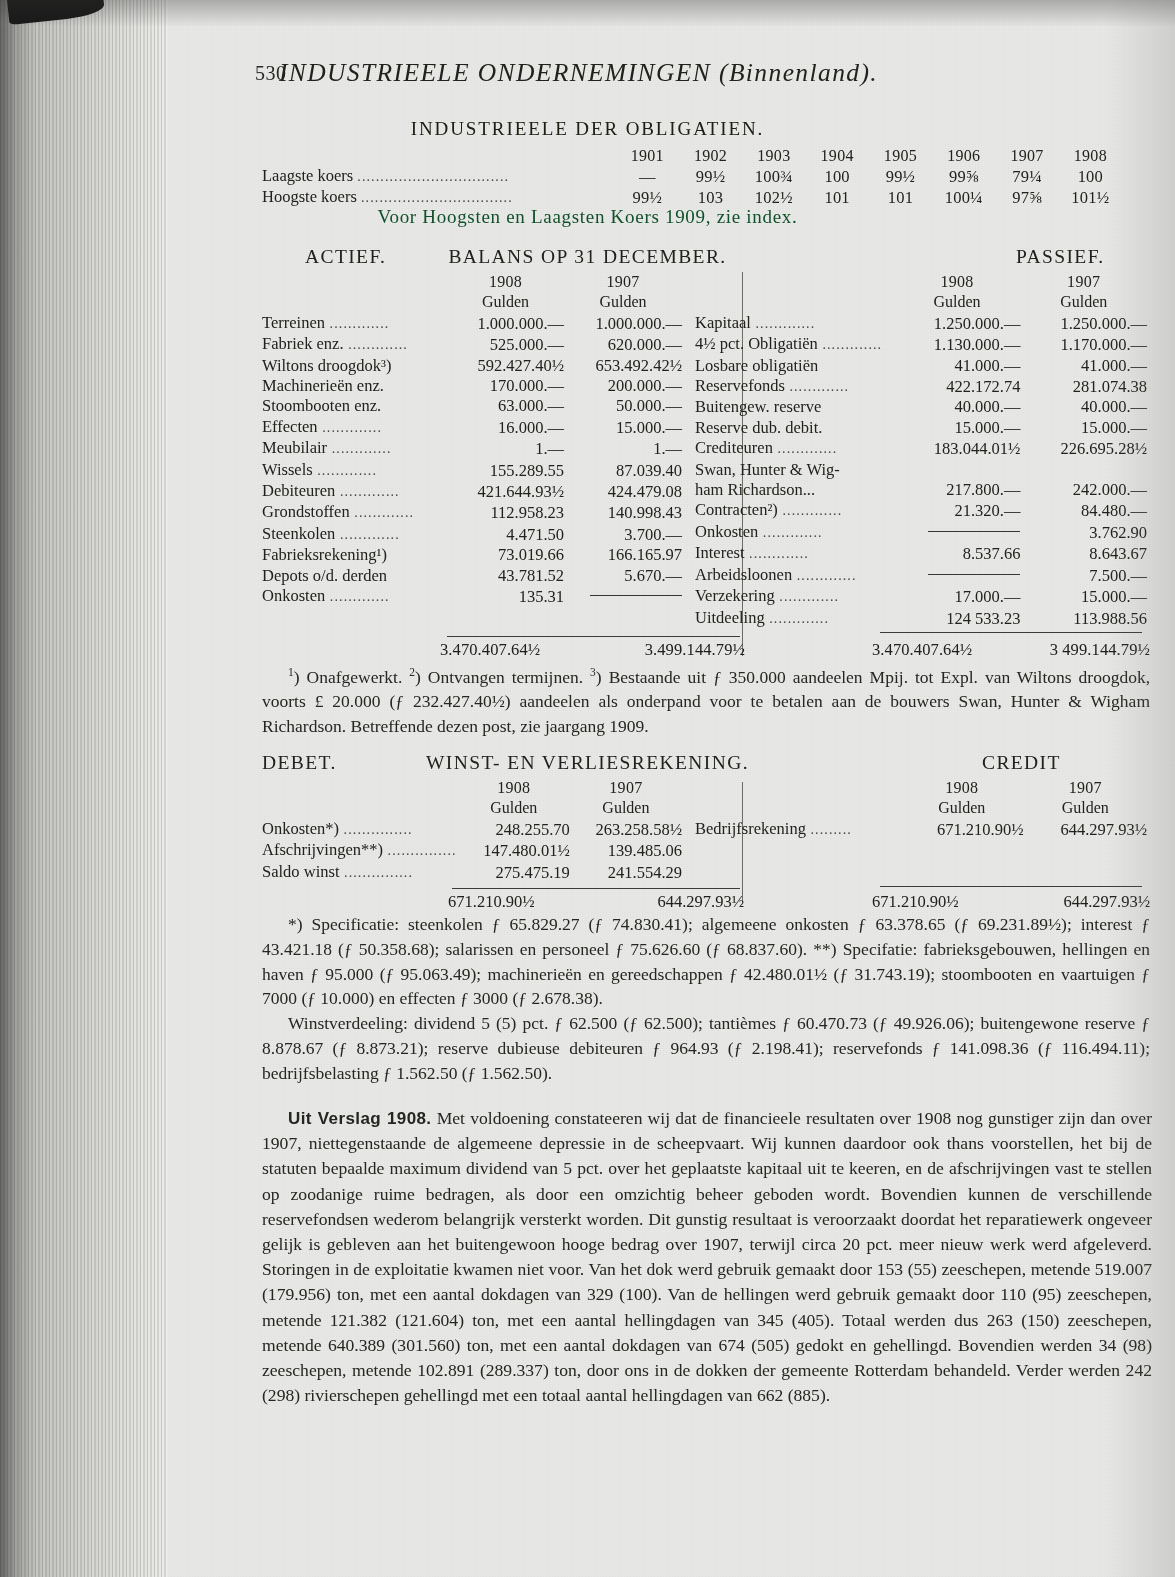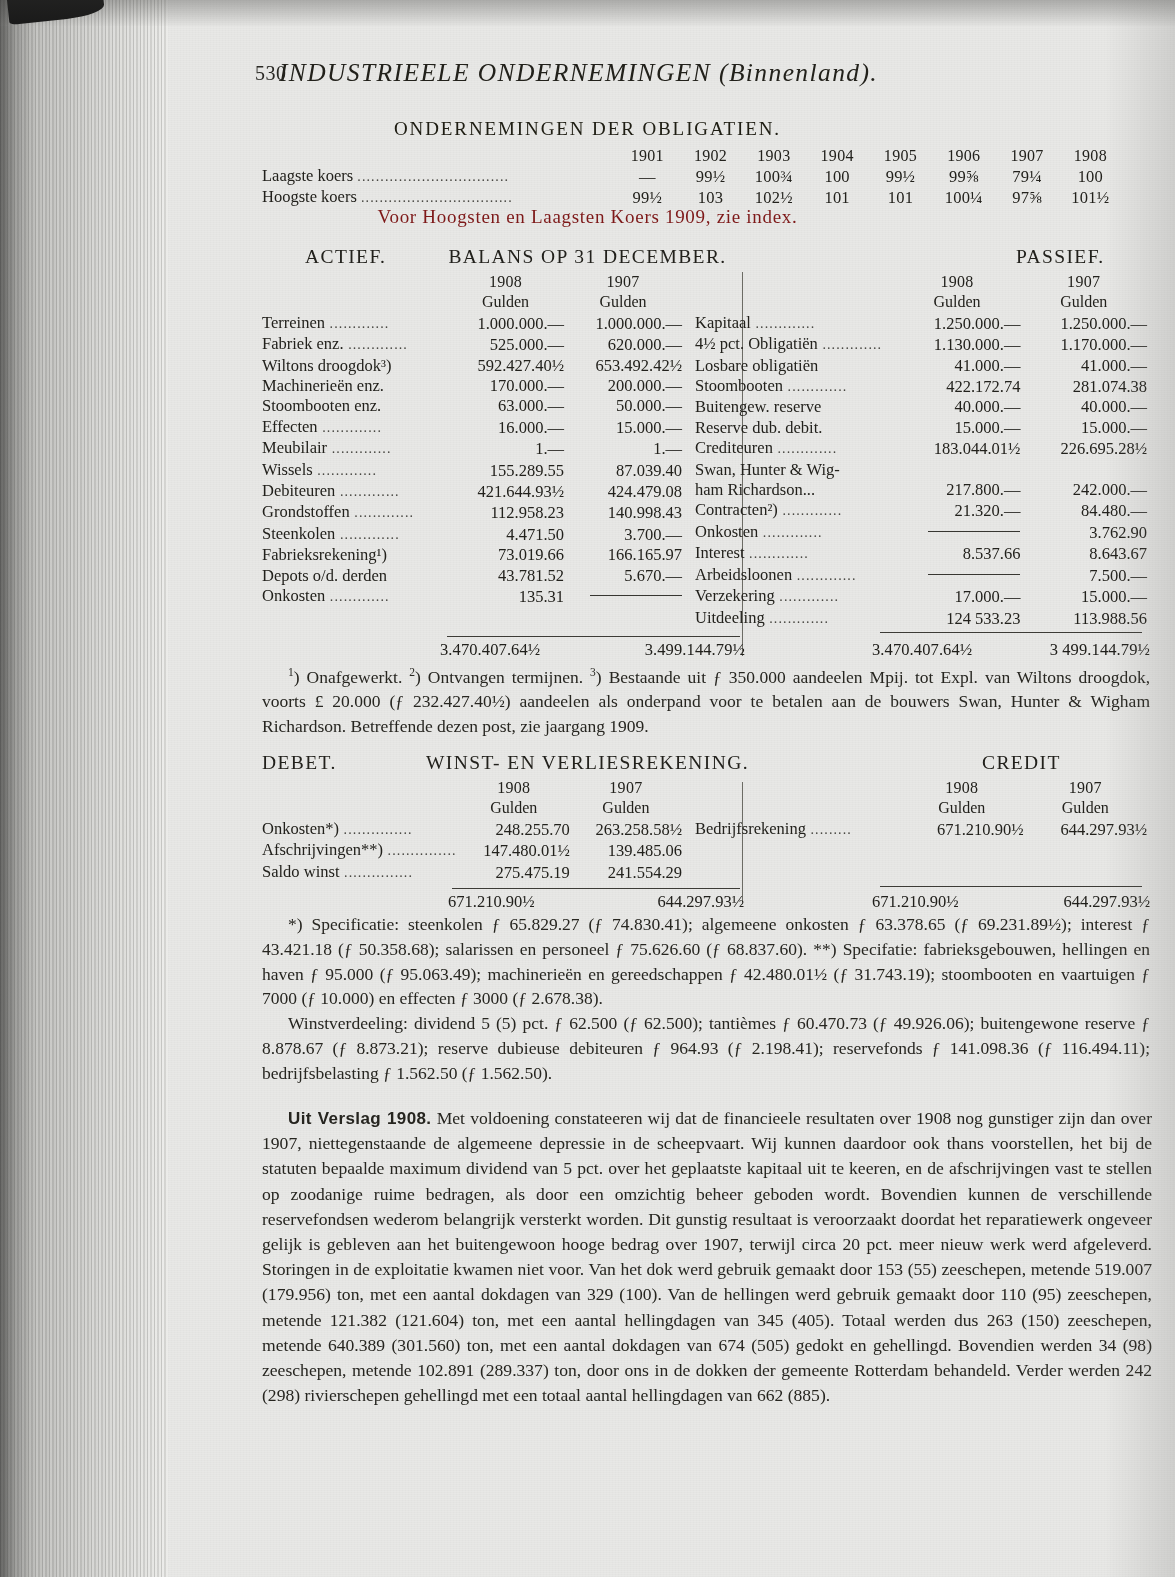--- a/index.html
+++ b/index.html
@@ -133,21 +133,21 @@
     padding-right: 4px;
     width: 320px;
   }
   .leaders { letter-spacing: 1.1px; color: #4b4a45; font-size: 14px; }
 
   .koers-note {
     position: absolute; left: 0; top: 206px; width: 1175px;
     text-align: center;
     font-size: 19px;
     letter-spacing: .7px;
-    color: #7f1d1d;
+    color: #14532d;
   }
 
   
   .bal-head {
     position: absolute; top: 246px; left: 0; width: 1175px;
     font-size: 19.5px; letter-spacing: 1.4px; color: #262520;
   }
   .bal-head .actief { position: absolute; left: 305px; }
   .bal-head .center { position: absolute; left: 0; width: 1175px; text-align: center; }
   .bal-head .passief { position: absolute; left: 1016px; }
@@ -281,21 +281,21 @@
 
 <div class="page">
   <div class="paper-tone"></div>
   <div class="content">
 
     <div class="folio">530</div>
     <div class="runhead">
       <span class="runhead-title">INDUSTRIEELE ONDERNEMINGEN  (Binnenland).</span>
     </div>
 
-    <div class="sec-head koers">ONDERNEMINGEN DER OBLIGATIEN.</div>
+    <div class="sec-head koers">INDUSTRIEELE DER OBLIGATIEN.</div>
 
     <div class="koers-wrap">
       <table class="koers">
         <thead>
           <tr>
             <th class="lbl"></th>
             <th class="yr">1901</th>
             <th class="yr">1902</th>
             <th class="yr">1903</th>
             <th class="yr">1904</th>
@@ -457,21 +457,21 @@
                   <td class="item"><span>4½ pct. Obligatiën</span><span class="leaders"> .............</span></td>
                   <td class="n">1.130.000.—</td>
                   <td class="n">1.170.000.—</td>
                 </tr>
                 <tr>
                   <td class="item"><span>Losbare obligatiën</span></td>
                   <td class="n">41.000.—</td>
                   <td class="n">41.000.—</td>
                 </tr>
                 <tr>
-                  <td class="item"><span>Stoombooten</span><span class="leaders"> .............</span></td>
+                  <td class="item"><span>Reservefonds</span><span class="leaders"> .............</span></td>
                   <td class="n">422.172.74</td>
                   <td class="n">281.074.38</td>
                 </tr>
                 <tr>
                   <td class="item"><span>Buitengew. reserve</span></td>
                   <td class="n">40.000.—</td>
                   <td class="n">40.000.—</td>
                 </tr>
                 <tr>
                   <td class="item"><span>Reserve dub. debit.</span></td>

